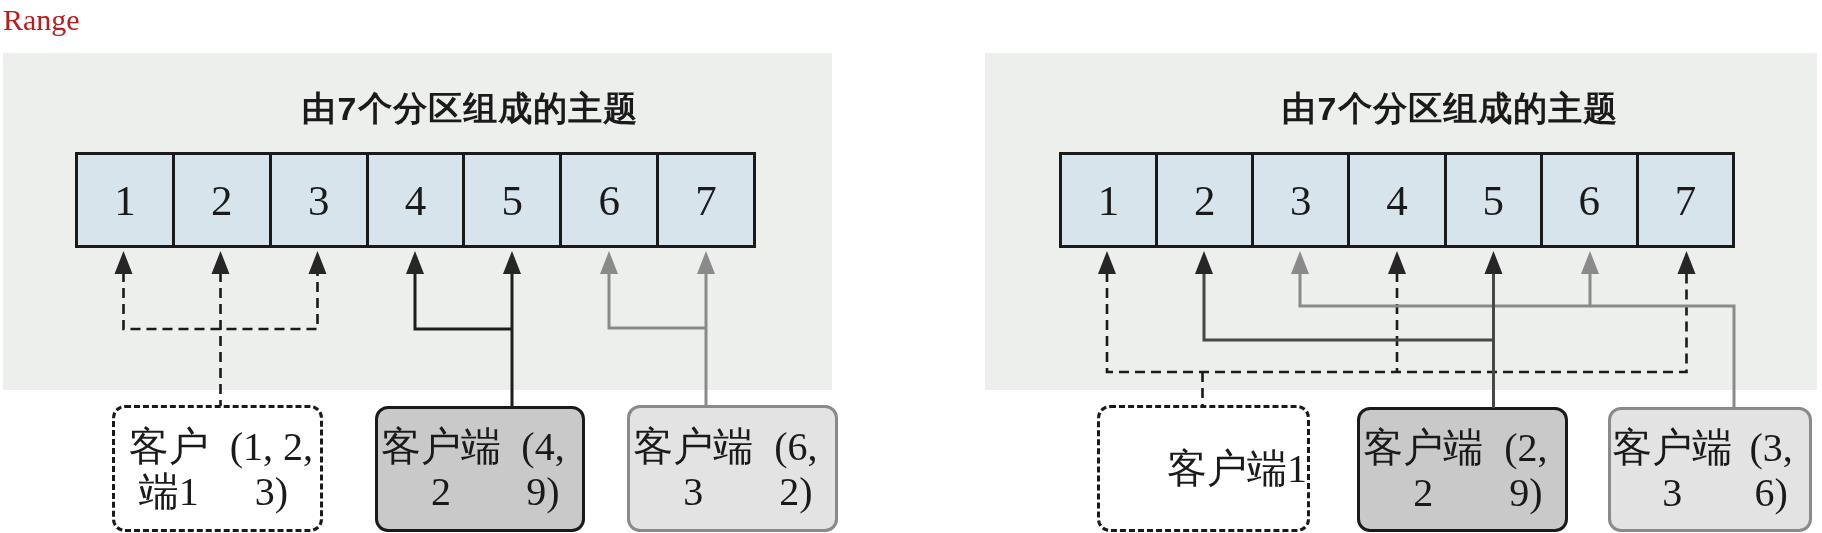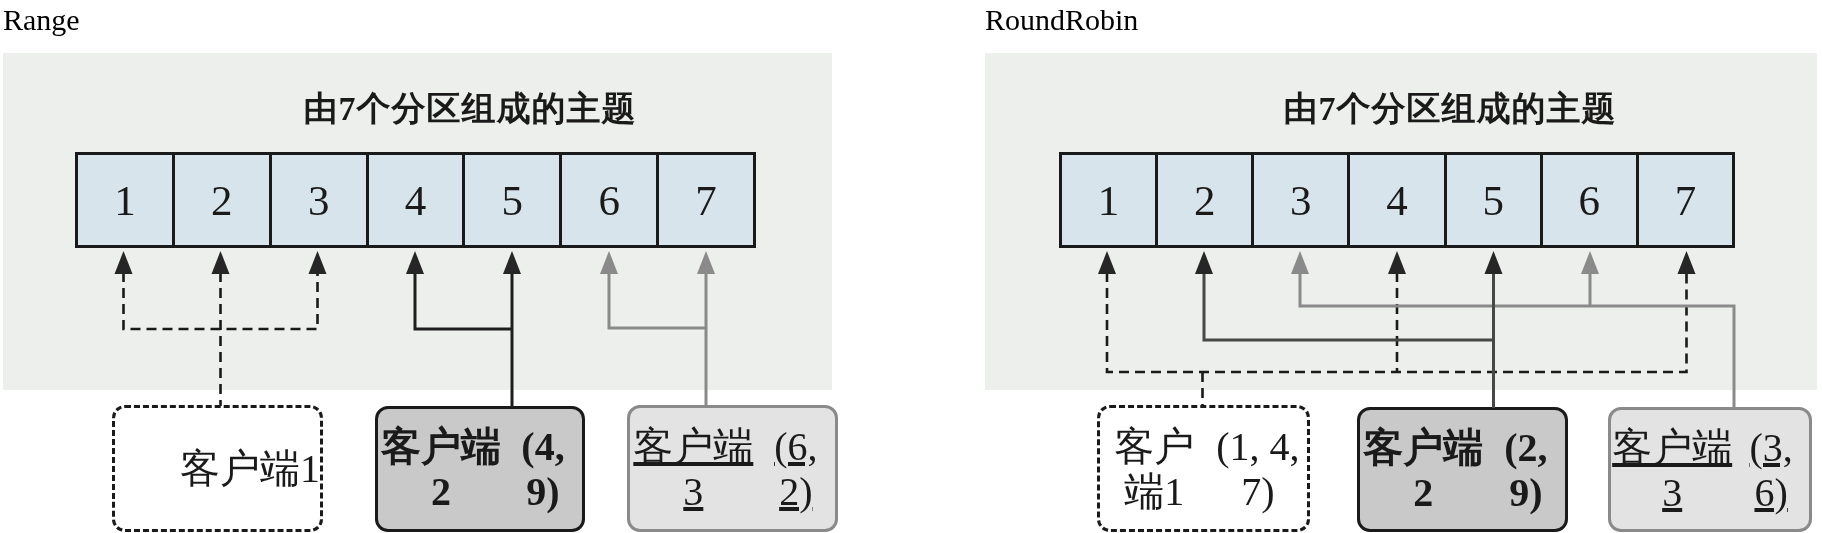--- a/index.html
+++ b/index.html
@@ -5,50 +5,50 @@
   html,body{margin:0;padding:0;}
   body{
     width:1822px;height:533px;position:relative;overflow:hidden;
     background:#ffffff;
     font-family:"Liberation Serif","DejaVu Serif",serif;
     color:#1a1a1a;
   }
   *{box-sizing:border-box;}
   .abs{position:absolute;}
   .strategy-label{
-    font-size:30px;line-height:36px;color:#000000;
+    font-size:30px;line-height:36px;color:#b91c1c;
   }
   .panel{
     background:var(--panel_bg,#edefec);
   }
   .topic-title{
-    text-align:center;font-size:34px;font-weight:bold;letter-spacing:1px;
+    text-align:center;font-size:34px;font-weight:bold;letter-spacing:1px;font-family:Liberation Mono, monospace;
   }
   .prow{
     display:flex;border:3px solid var(--line_black,#1a1a1a);
   }
   .pcell{
     flex:1;display:flex;align-items:center;justify-content:center;
     background:var(--partition_fill,#d8e4ec);
     border-left:3px solid var(--line_black,#1a1a1a);
     font-size:43px;
   }
   .pcell:first-child{border-left:none;}
   .client-box{
     display:flex;flex-direction:row;align-items:center;justify-content:flex-end;
     border-radius:13px;font-size:40px;line-height:45px;text-align:center;
   }
   .client-dashed{
     background:#ffffff;border:3px dashed var(--line_black,#1a1a1a);
   }
   .client-dark{
-    background:var(--client2_fill,#c9c9c9);border:3px solid var(--line_black,#1a1a1a);font-weight:bold;
+    background:var(--client2_fill,#c9c9c9);border:3px solid var(--line_black,#1a1a1a);
   }
   .client-light{
-    background:var(--client3_fill,#e3e3e3);border:3px solid var(--line_gray,#8a8a8a);text-decoration:underline;
+    background:var(--client3_fill,#e3e3e3);border:3px solid var(--line_gray,#8a8a8a);
   }
   svg.connectors{position:absolute;left:0;top:0;pointer-events:none;}
   .st-dashed{stroke:var(--line_black,#1a1a1a);stroke-width:2.6;fill:none;stroke-dasharray:10 6;}
   .st-darkL{stroke:var(--line_dark_left,#1e1e1e);stroke-width:3;fill:none;}
   .st-darkR{stroke:var(--line_dark_right,#474747);stroke-width:3;fill:none;}
   .st-gray{stroke:var(--line_gray,#8a8a8a);stroke-width:3;fill:none;}
   .hd-black{fill:var(--arrow_dark,#262626);stroke:none;}
   .hd-gray{fill:var(--line_gray,#8a8a8a);stroke:none;}
 </style>
 </head>
@@ -64,49 +64,48 @@
     <div class="pcell">2</div>
     <div class="pcell">3</div>
     <div class="pcell">4</div>
     <div class="pcell">5</div>
     <div class="pcell">6</div>
     <div class="pcell">7</div>
   </div>
 
   <div class="abs client-box client-dashed" style="left:112px;top:405px;width:211px;height:127px;">
     <div>客户端1</div>
+    <div>(1, 2, 3)</div>
   </div>
   <div class="abs client-box client-dark" style="left:375px;top:406px;width:210px;height:126px;">
     <div>客户端2</div>
     <div>(4, 9)</div>
   </div>
   <div class="abs client-box client-light" style="left:627px;top:405px;width:211px;height:127px;">
     <div>客户端3</div>
     <div>(6, 2)</div>
   </div>
 </div>
 
 <div class="abs" style="left:911px;top:0;width:911px;height:533px;">
-  <div class="abs strategy-label" style="left:74px;top:2px;">RoundRobin</div>
   <div class="abs panel" style="left:74px;top:53px;width:832px;height:337px;"></div>
   <div class="abs topic-title" style="left:229px;top:86px;width:620px;">由7个分区组成的主题</div>
 
   <div class="abs prow" style="left:148px;top:152px;width:676px;height:96px;">
     <div class="pcell">1</div>
     <div class="pcell">2</div>
     <div class="pcell">3</div>
     <div class="pcell">4</div>
     <div class="pcell">5</div>
     <div class="pcell">6</div>
     <div class="pcell">7</div>
   </div>
 
   <div class="abs client-box client-dashed" style="left:186px;top:405px;width:213px;height:127px;">
     <div>客户端1</div>
-    <div>(1, 4, 7)</div>
   </div>
   <div class="abs client-box client-dark" style="left:446px;top:407px;width:211px;height:125px;">
     <div>客户端2</div>
     <div>(2, 9)</div>
   </div>
   <div class="abs client-box client-light" style="left:697px;top:407px;width:204px;height:125px;">
     <div>客户端3</div>
     <div>(3, 6)</div>
   </div>
 </div>

